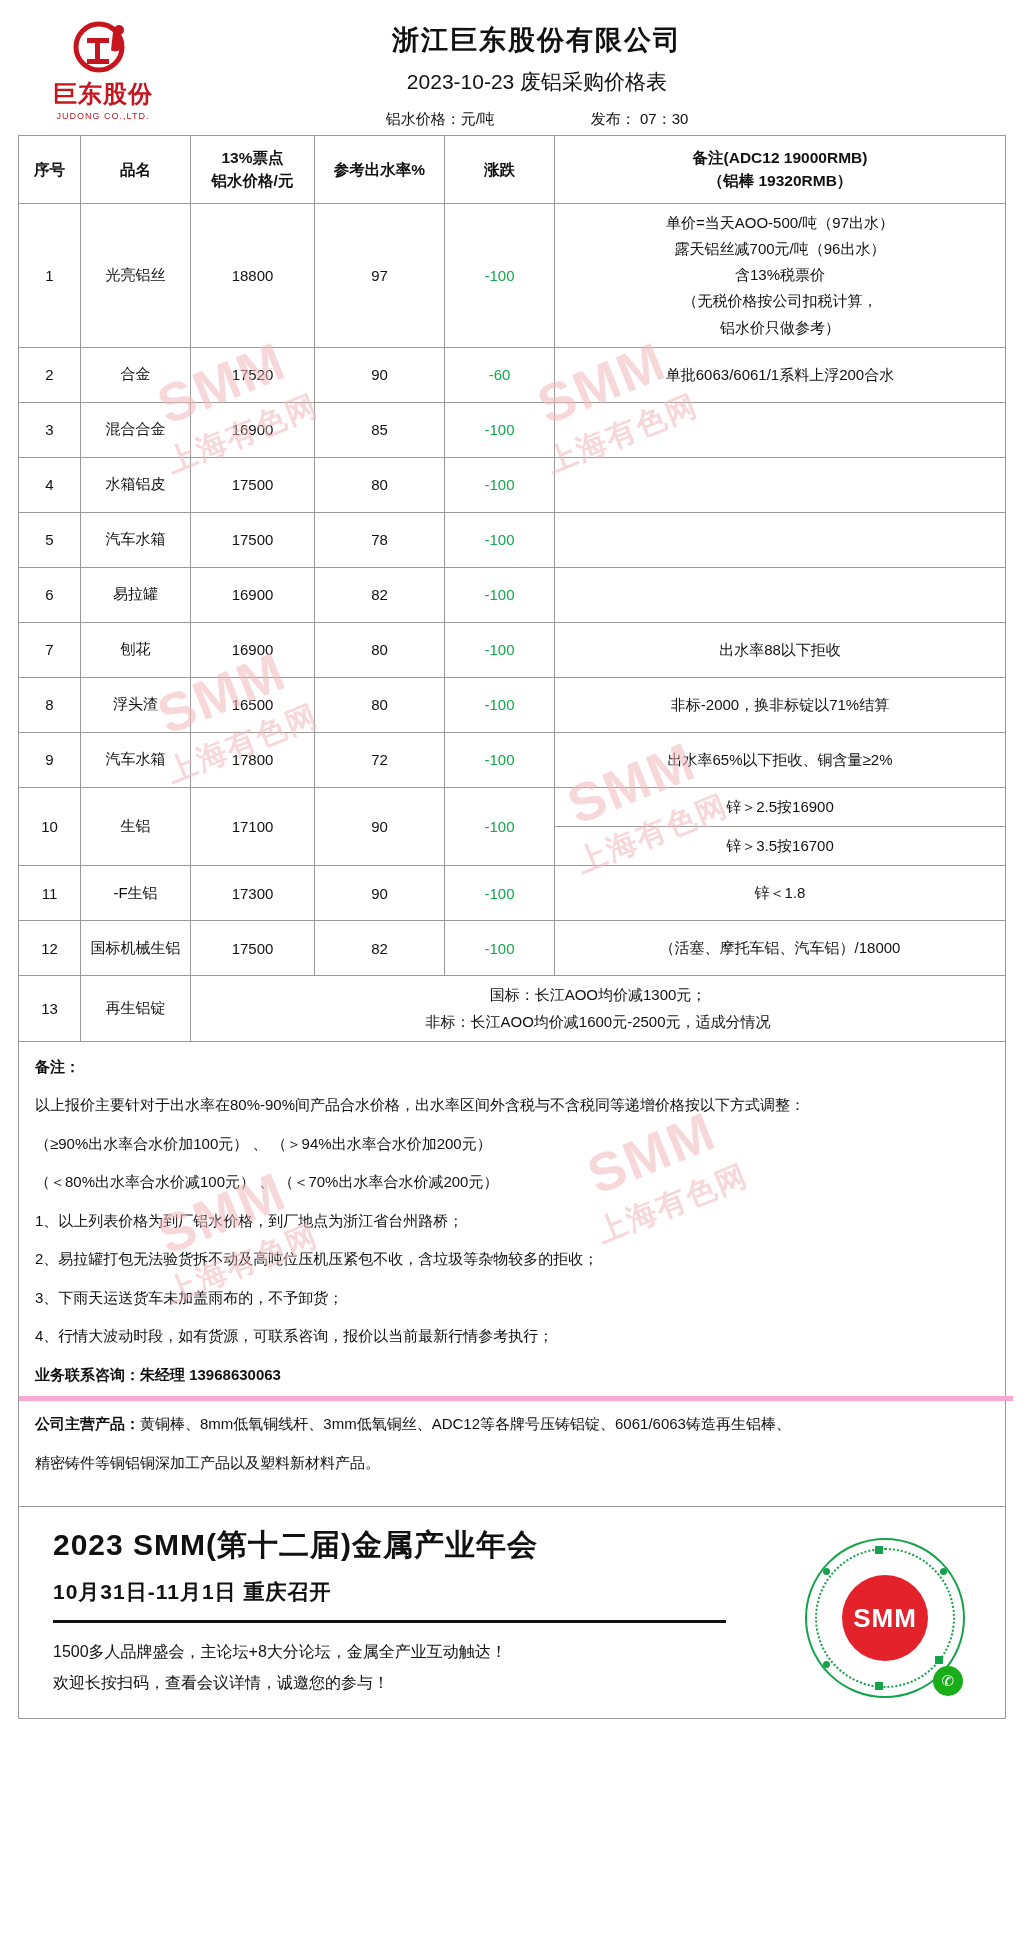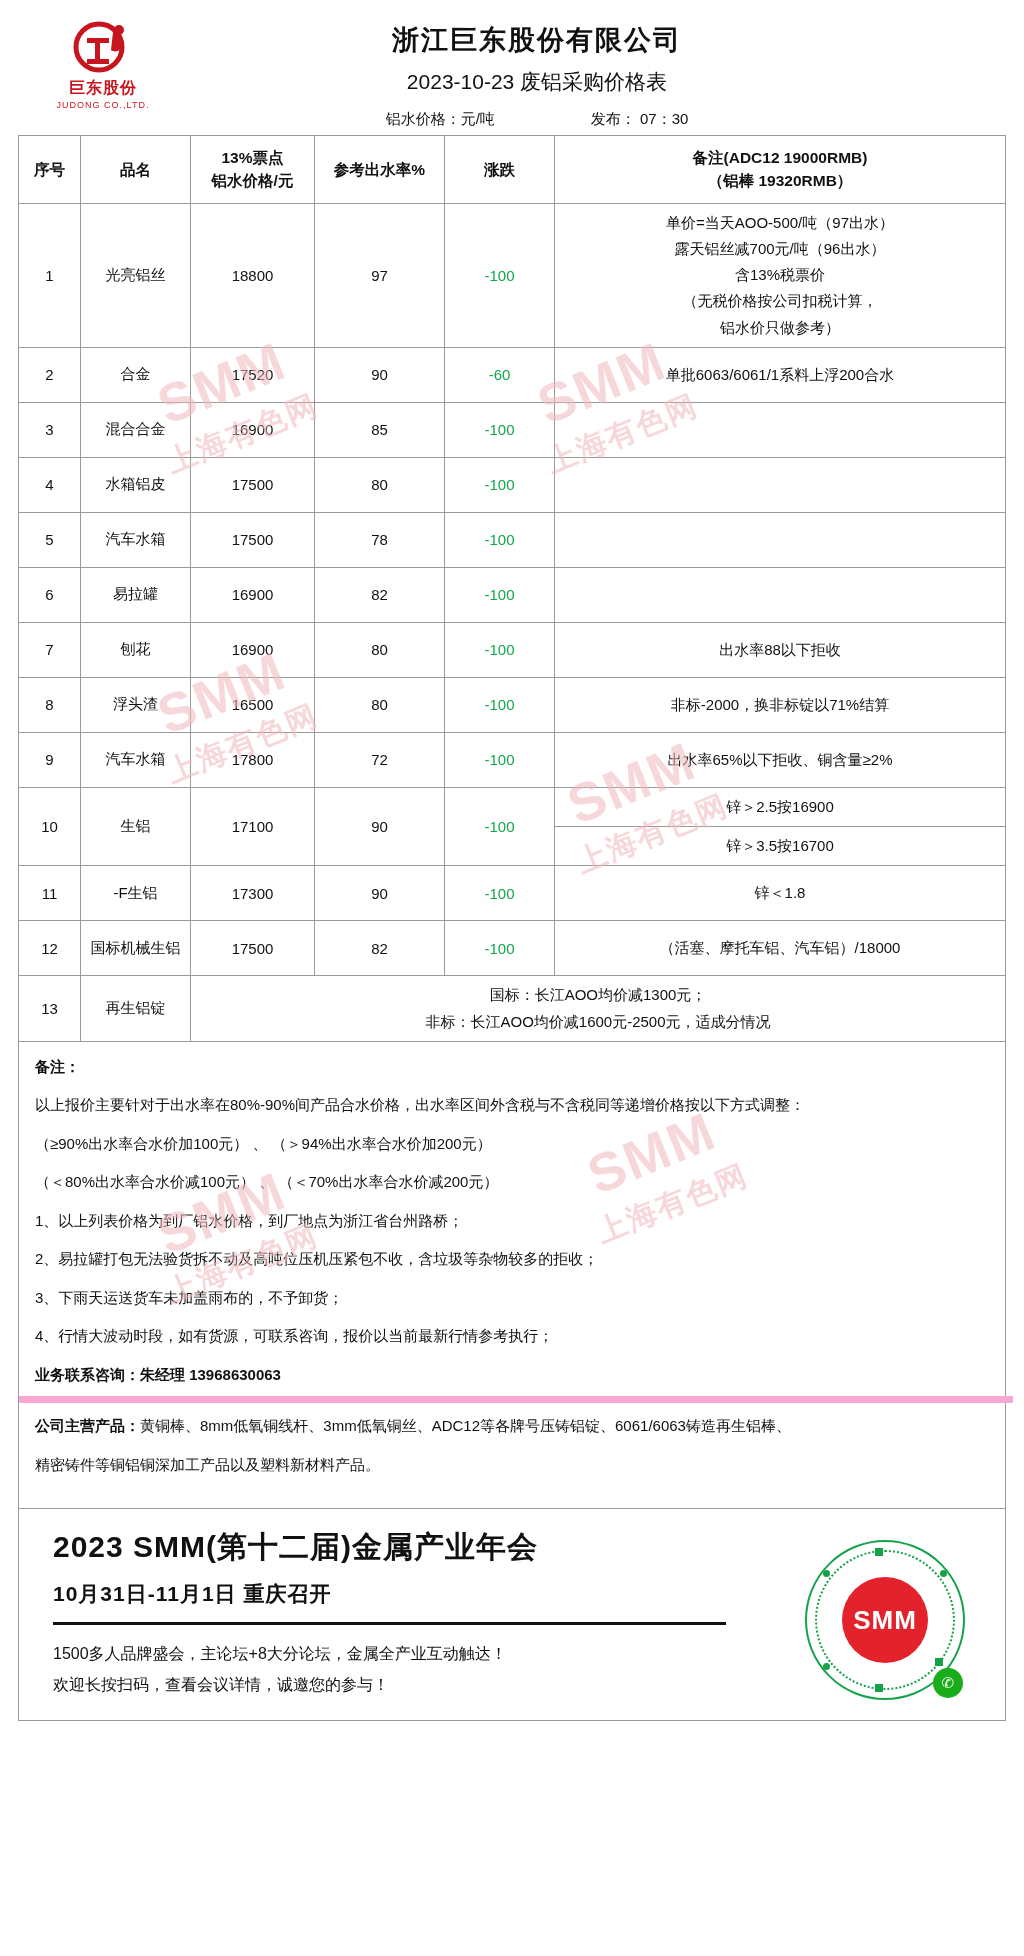--- a/index.html
+++ b/index.html
@@ -46,21 +46,21 @@
     width:170px;
     display:flex;
     flex-direction:column;
     align-items:center;
     padding-top:4px;
   }
   .logo-mark{
     width:60px;height:58px;position:relative;
   }
   .logo-text{
-    font-size:16px;font-weight:bold;color:#c7151f;letter-spacing:1px;margin-top:2px;
+    font-size:24px;font-weight:bold;color:#c7151f;letter-spacing:1px;margin-top:2px;
   }
   .logo-sub{
     font-size:9px;color:#c7151f;letter-spacing:1px;margin-top:1px;
   }
   .head-center{
     flex:1;
     text-align:center;
     padding-top:8px;
   }
   .company{
@@ -117,21 +117,21 @@
     z-index:2;
   }
   .notes p{
     margin:0 0 16px 0;
     font-size:15px;
     line-height:1.5;
   }
   .notes b{font-weight:bold;}
   .bold-line{font-weight:bold;font-size:15px;margin:0 0 12px 0;}
   .divider-block{
-    border-top:7px solid #f9a8d4;
+    border-top:5px solid #f9a8d4;
     margin:10px -16px 0 -16px;
     padding:12px 16px 4px 16px;
   }
   .prodline{font-size:15px;line-height:1.75;margin:0;}
 
   
   .banner{
     border:1px solid #9a9a9a;
     border-top:none;
     display:flex;

